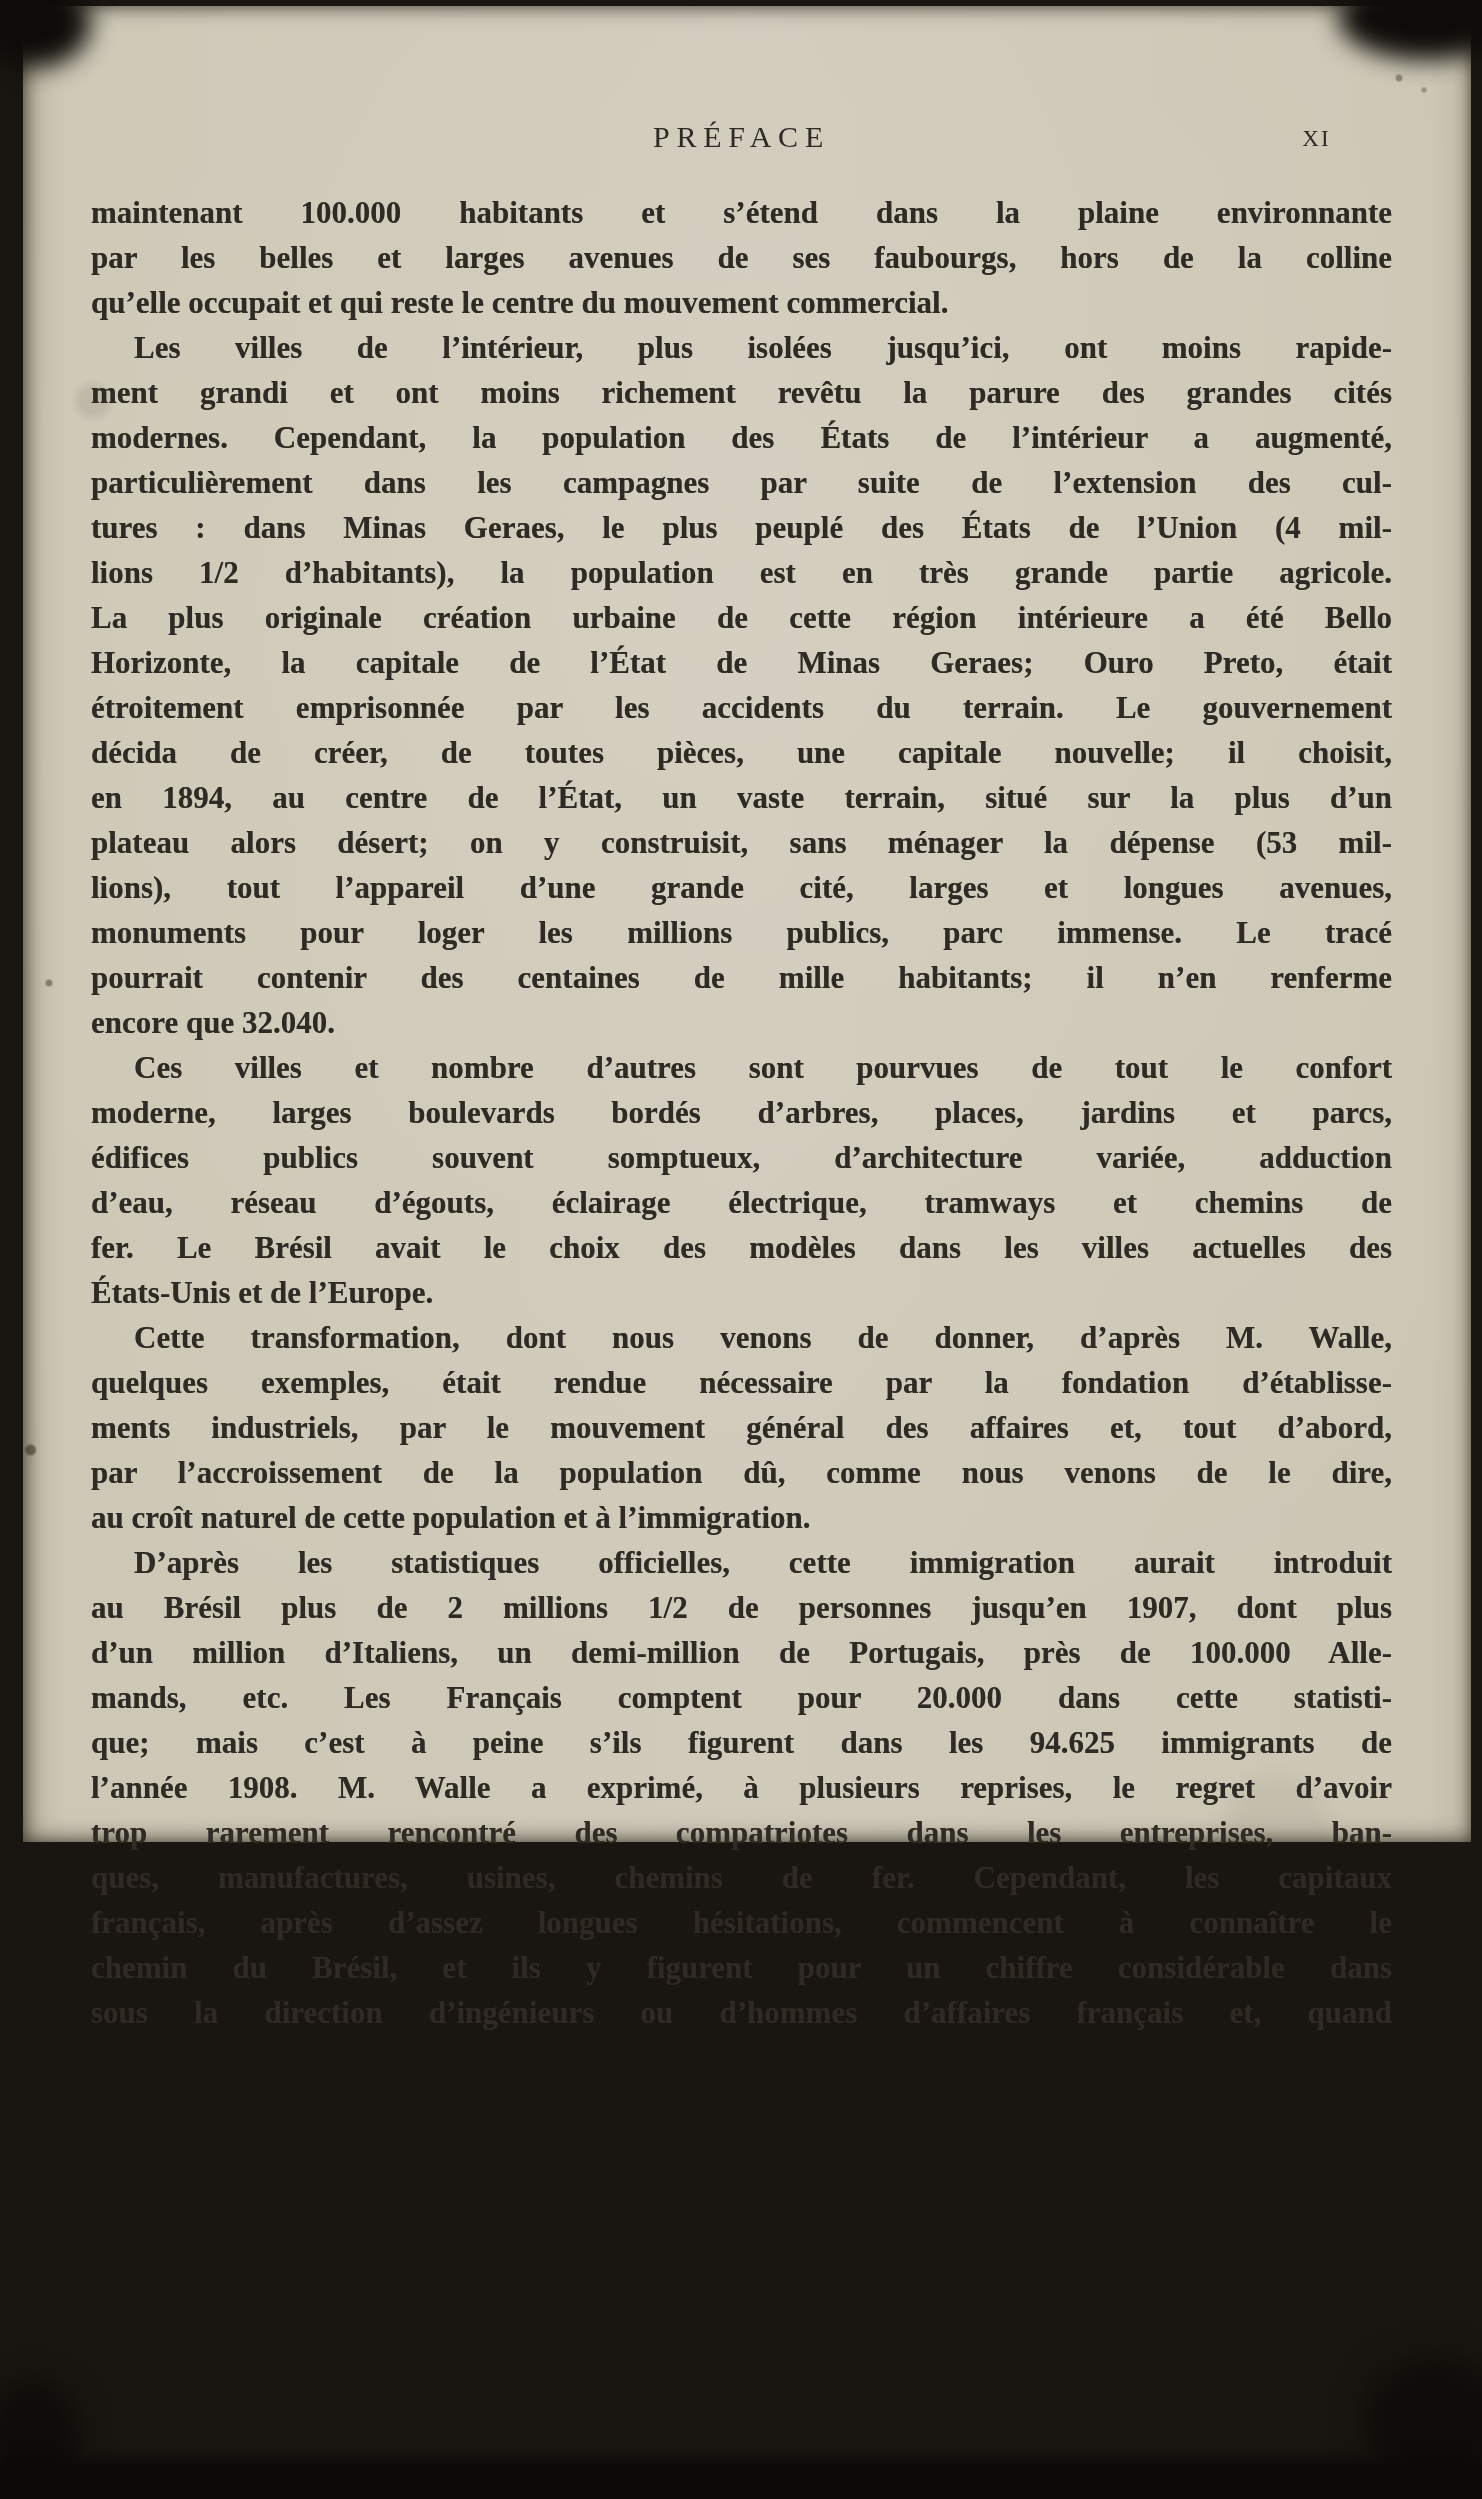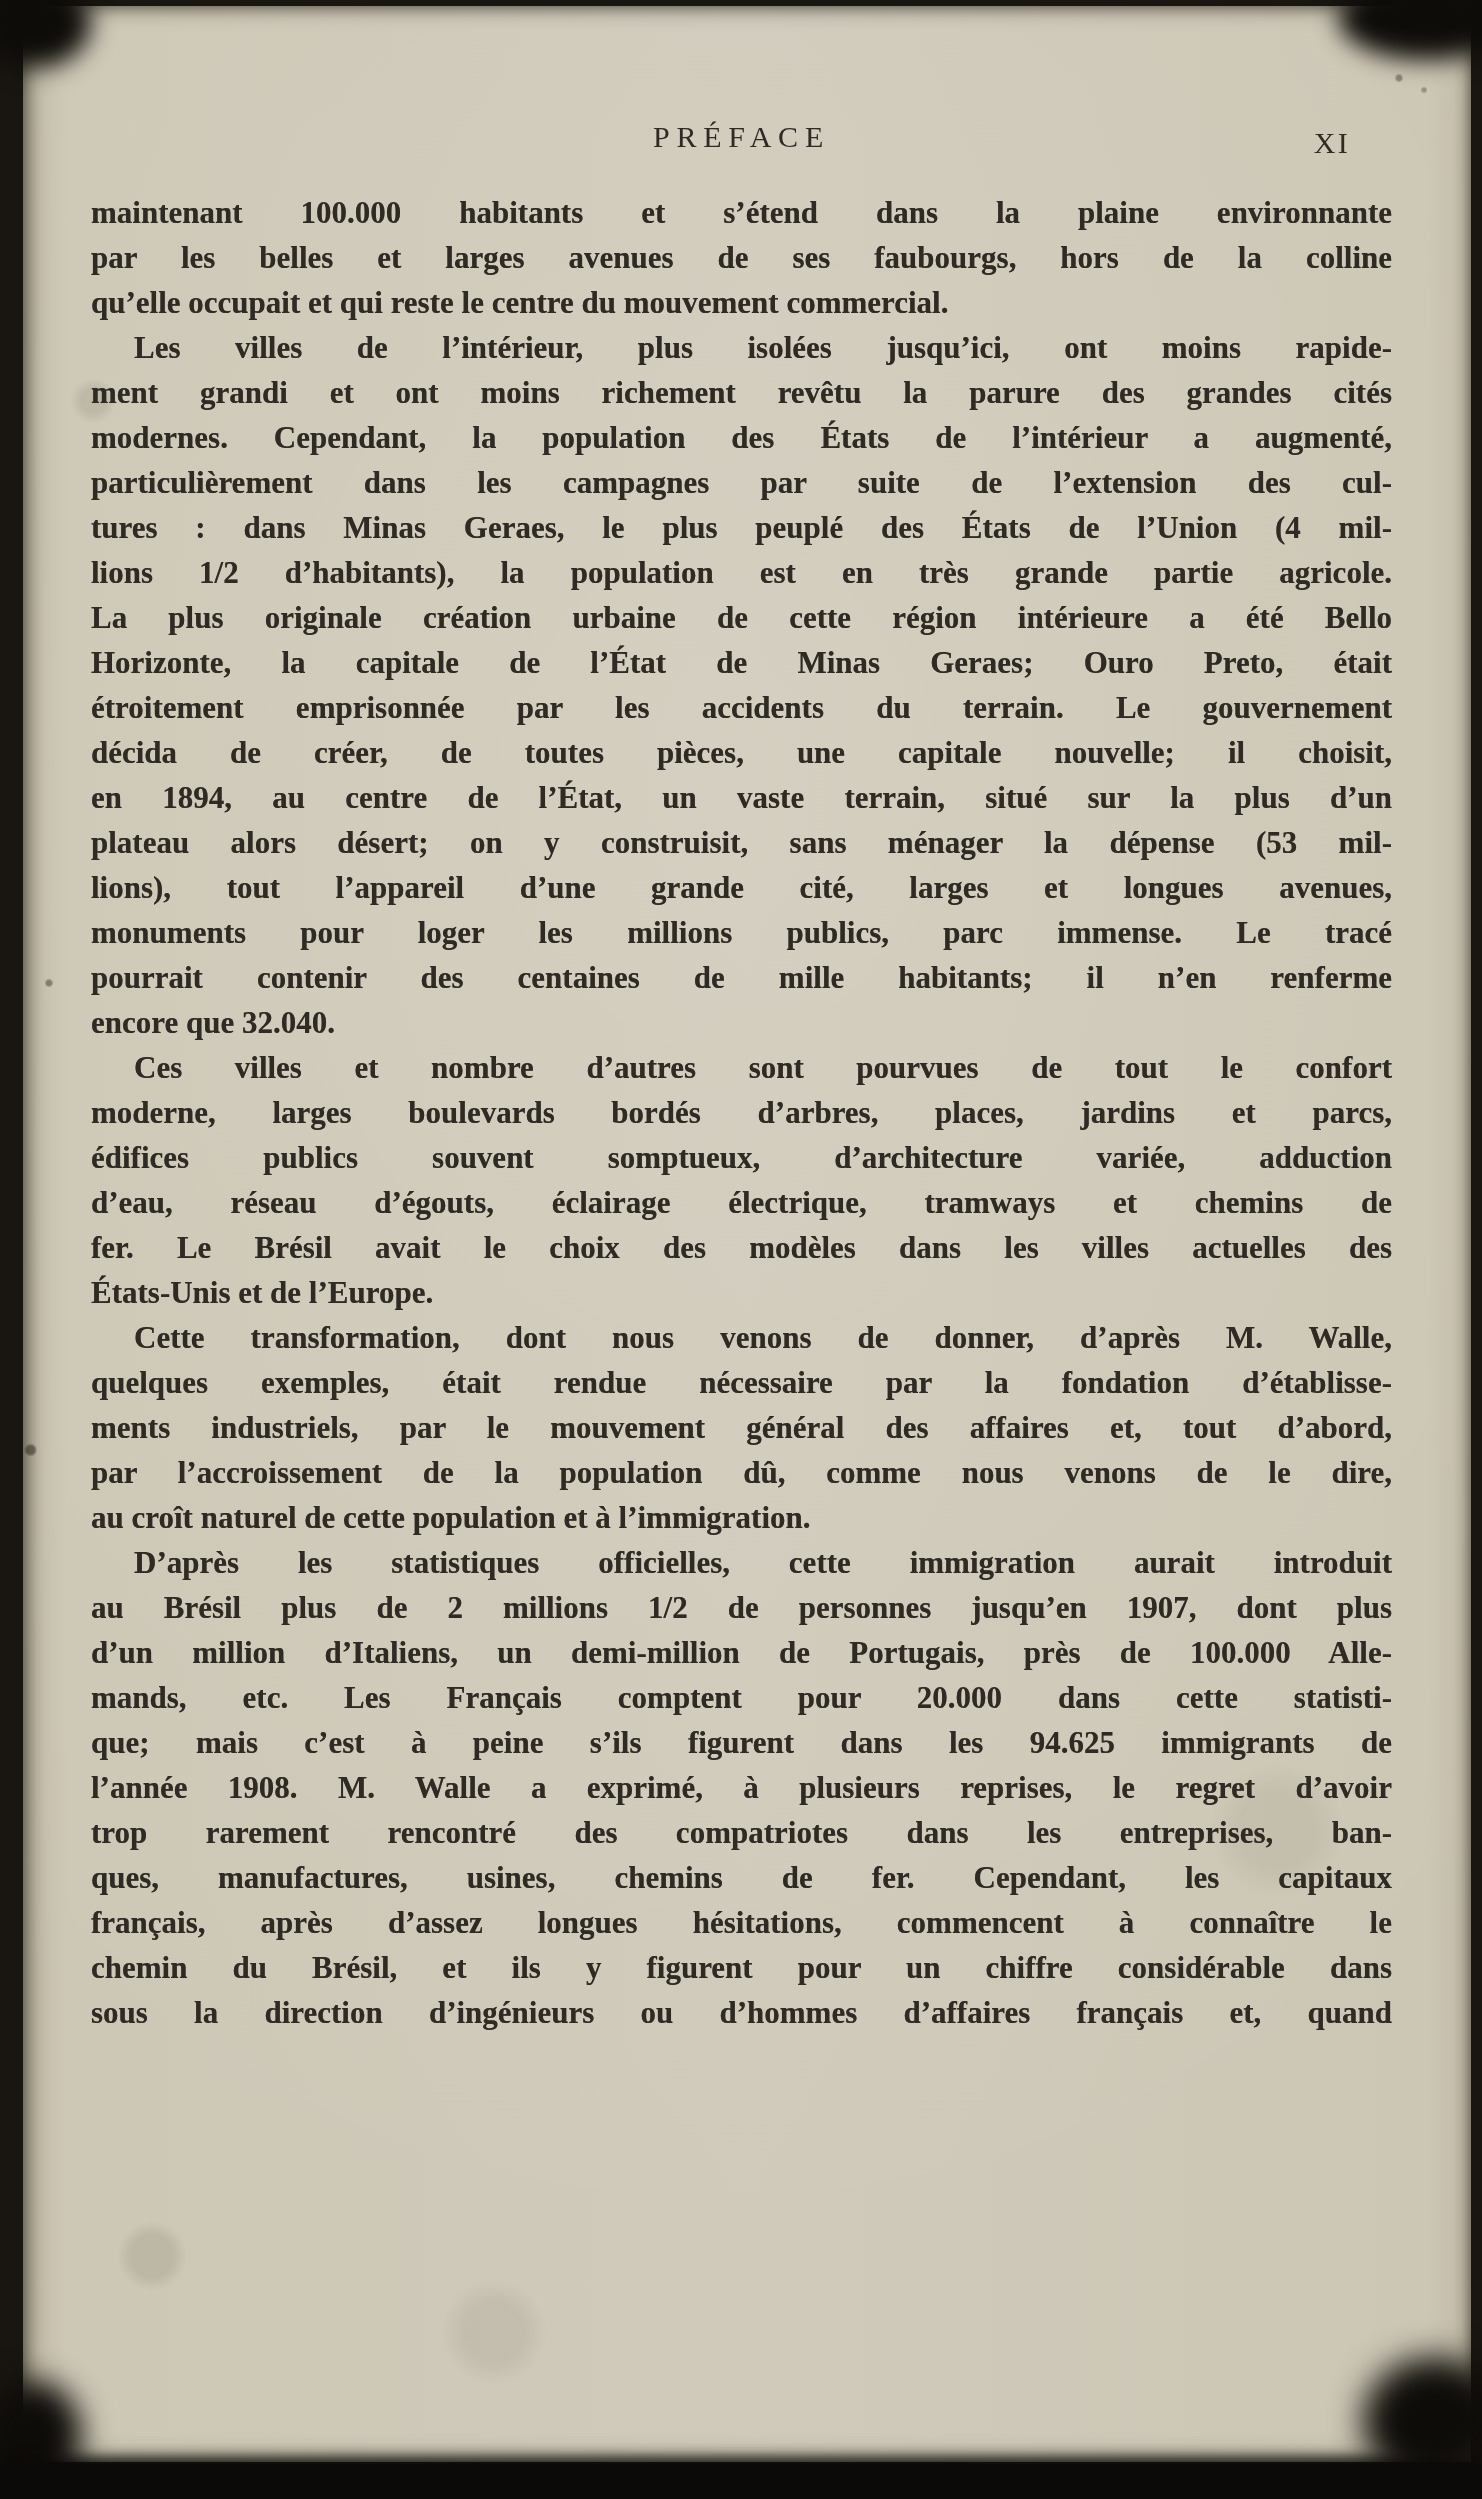--- a/index.html
+++ b/index.html
@@ -2,21 +2,21 @@
 <html style="--paper: #d0cabb; --ink: #2f2b24;font-size:12px"><head>
 <meta charset="utf-8">
 <style>
   html,body { margin:0; padding:0; background:#0d0b09; }
   .scan {
     position:relative; width:1483px; height:2500px; overflow:hidden;
     background:#191611;
     font-family:"Liberation Serif","DejaVu Serif",serif;
   }
   .paper {
-    position:absolute; left:23px; top:6px; width:1448px; height:2456px;
+    position:absolute; left:23px; top:6px; width:1448px; height:1836px;
     border-radius:1px;
     background:
       radial-gradient(ellipse 120% 90% at 48% 32%, rgba(255,253,242,.10), rgba(0,0,0,0) 70%),
       linear-gradient(90deg, #bdb7a4 0%, #cdc7b5 3%, var(--paper,#d0cabb) 50%, #ccc6b4 97%, #bfb9a6 100%);
     box-shadow:
       inset 9px 0 20px -6px rgba(42,36,26,.55),
       inset -6px 0 15px -6px rgba(42,36,26,.45),
       inset 0 9px 20px -7.6px rgba(42,36,26,.50),
       inset 0 -10.6px 21px -7.6px rgba(42,36,26,.50);
   }
@@ -42,22 +42,22 @@
     background:#0b0a08; box-shadow:0 -7.6px 12px rgba(10,9,7,.65);
   }
 
   .text-col { position:absolute; left:68px; top:114px; width:1301px; }
   .page-head { position:relative; height:53px; color:var(--ink,#2f2b24); }
   .head-title {
     text-align:center; font-size:30px; letter-spacing:6.8px;
     color:var(--ink,#2f2b24);
   }
   .head-num {
-    position:absolute; right:42px; top:6px;
-    font-size:30px; letter-spacing:2.3px; color:var(--ink,#2f2b24);margin-left:23px;
+    position:absolute; right:61px; top:6px;
+    font-size:23px; letter-spacing:2.3px; color:var(--ink,#2f2b24);margin-left:23px;
   }
   .body-text { margin-top:16.7px; }
   .para { margin:0;font-weight:bold; }
   .line {
     font-size:31px; line-height:45px; color:var(--ink,#2f2b24);
     text-align:justify; text-align-last:justify;
     text-shadow:0 0 0.5px rgba(47,43,36,.55);
     white-space:normal;
   }
   .line.end { text-align-last:left; }

